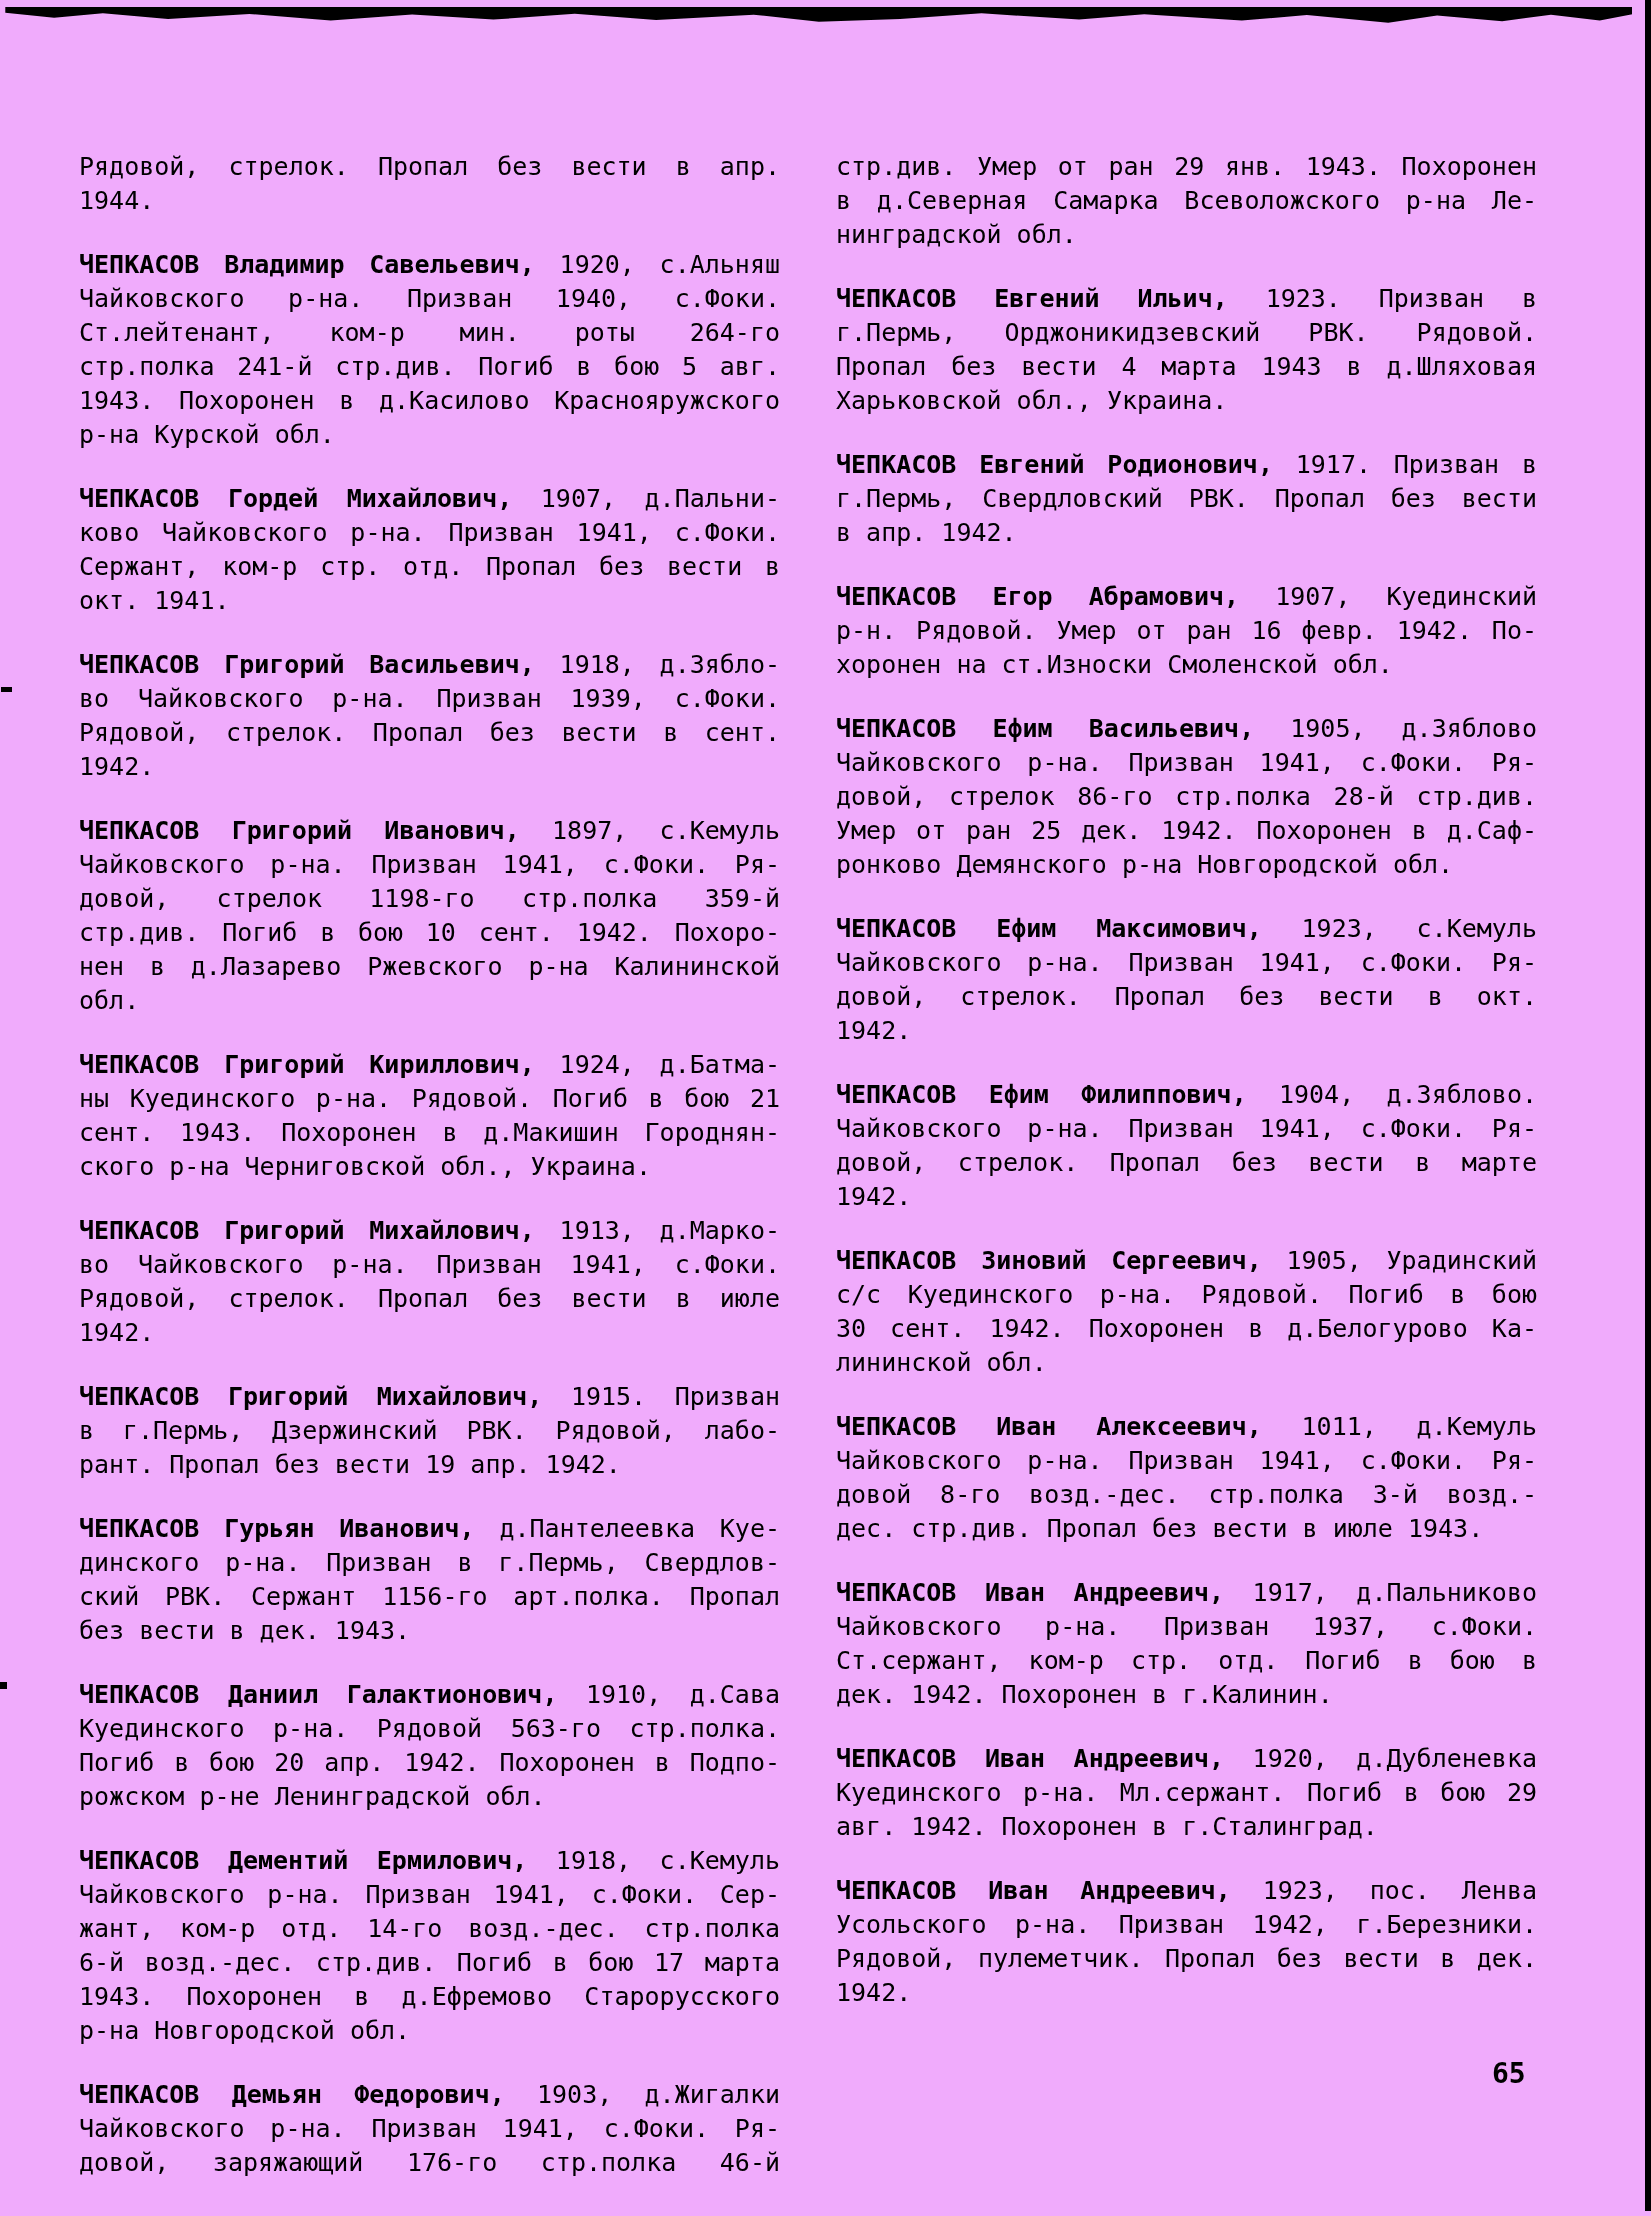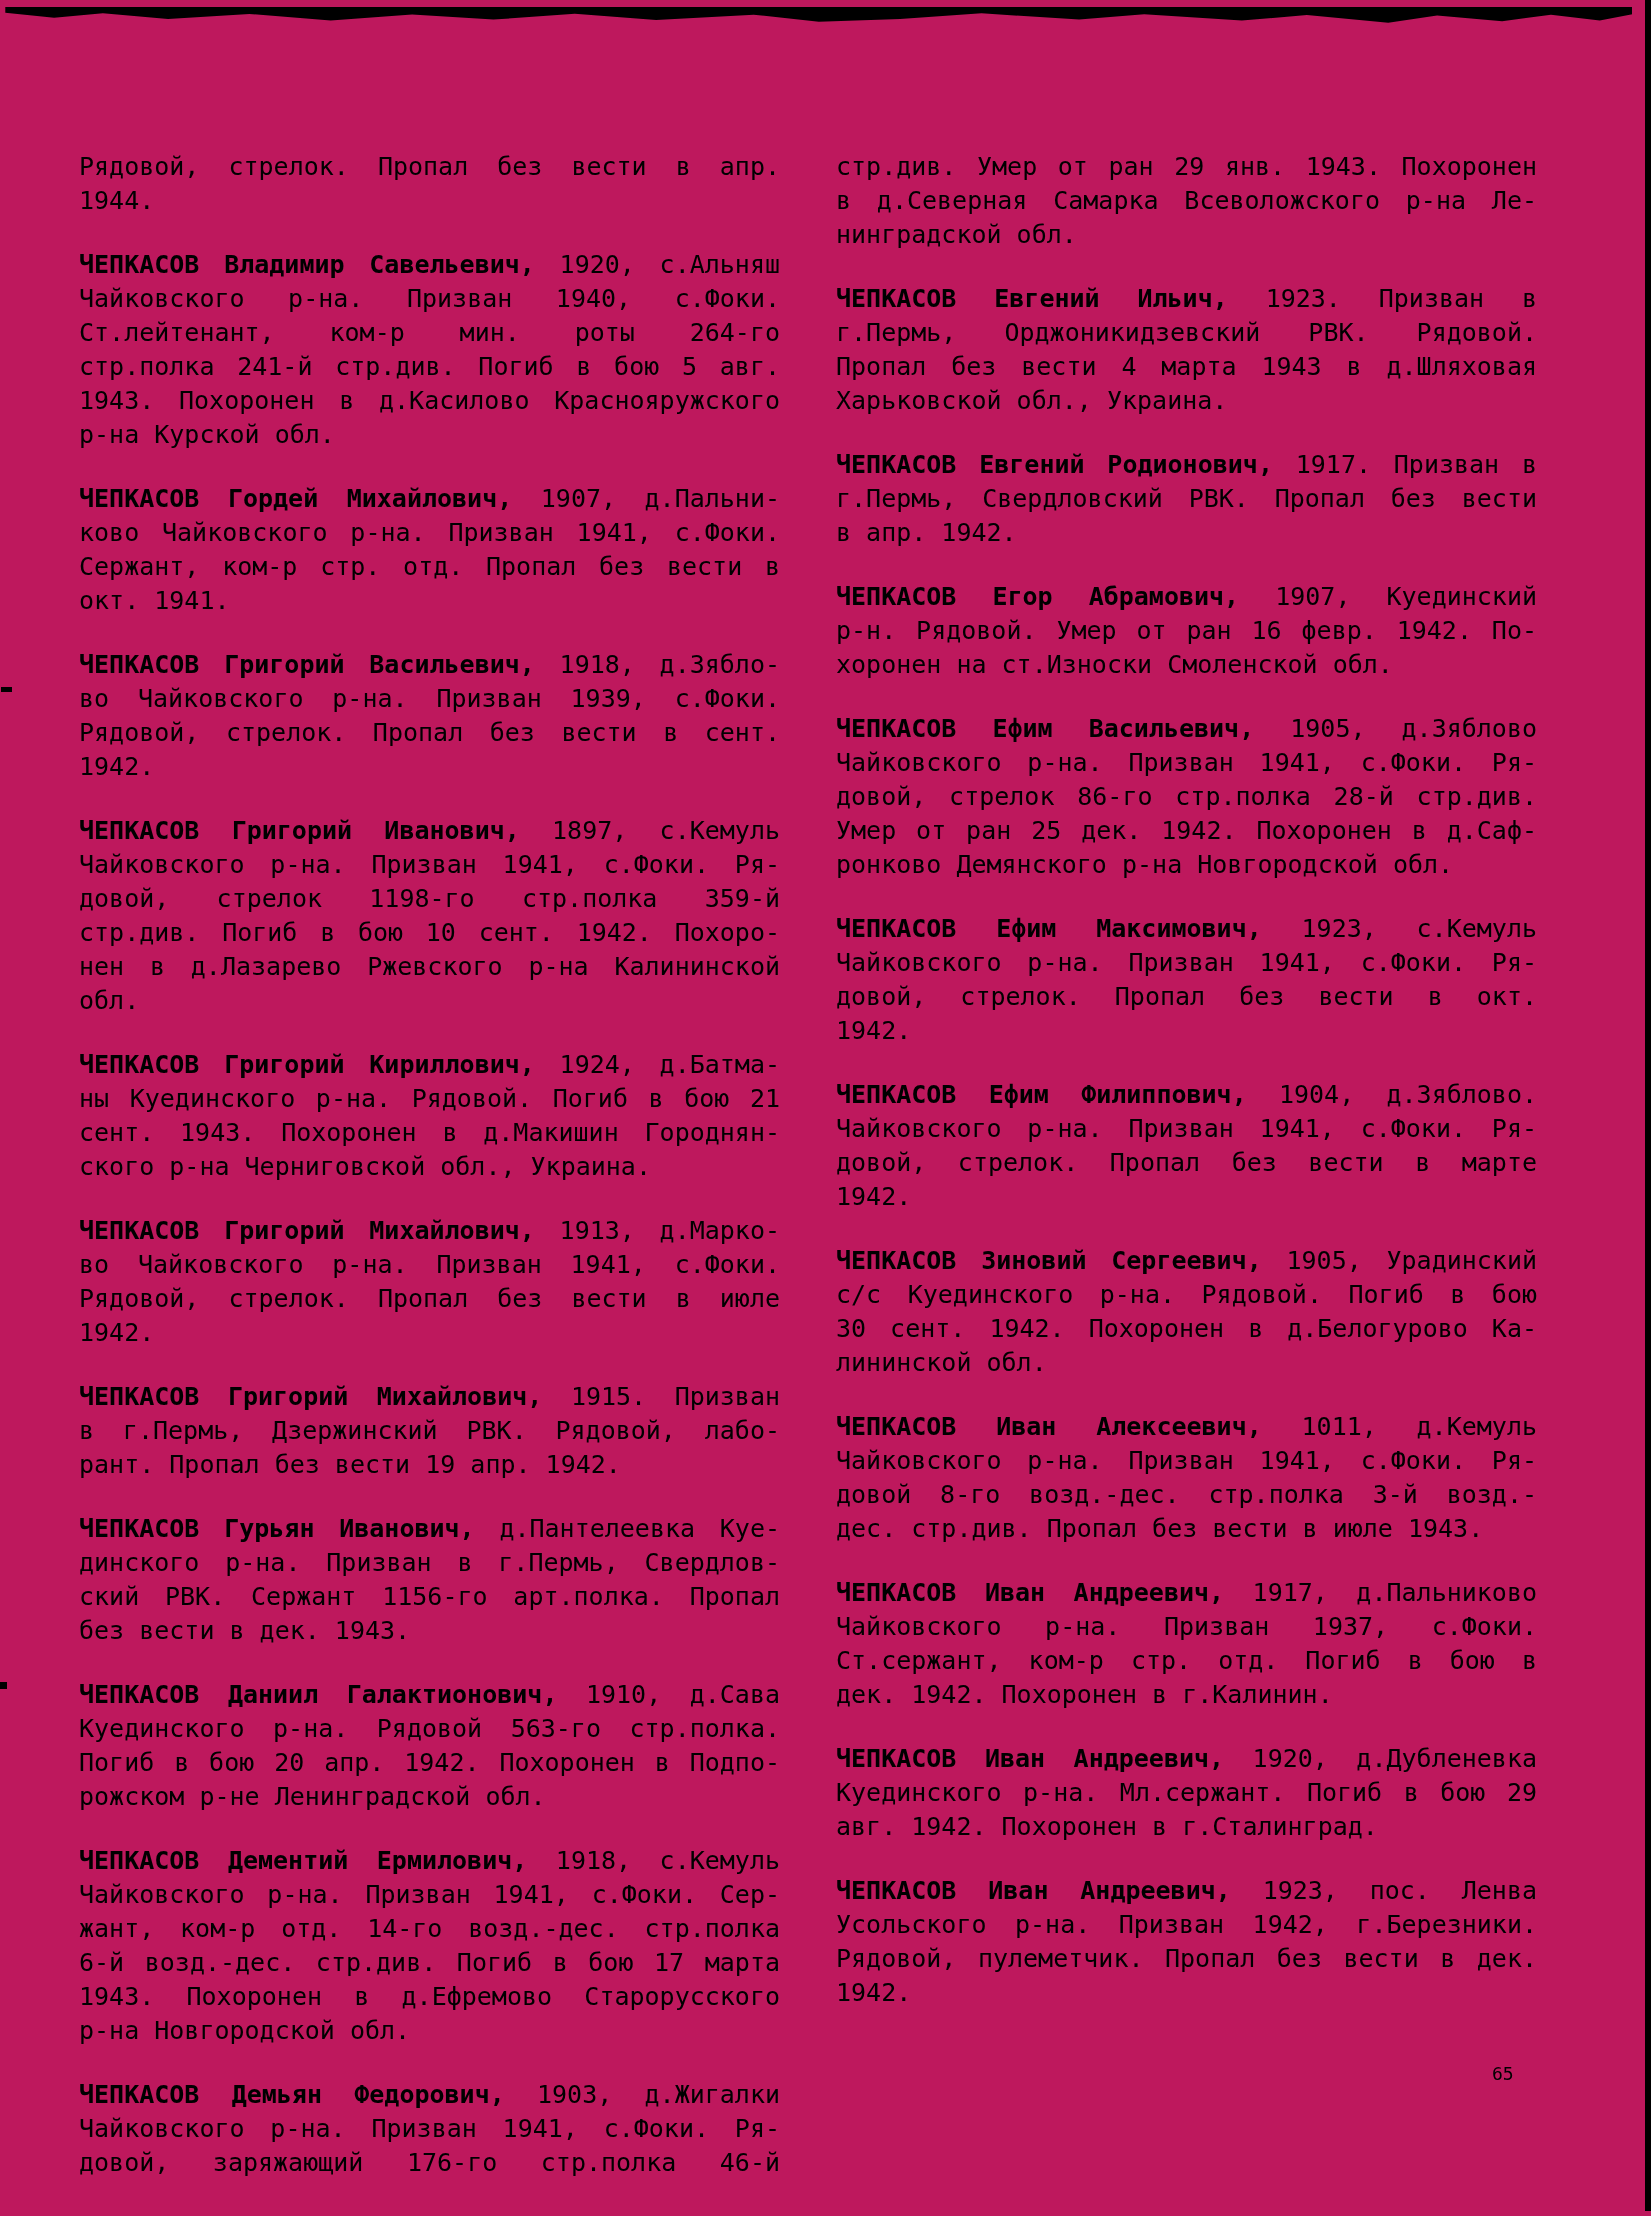--- a/index.html
+++ b/index.html
@@ -1,20 +1,20 @@
 <!DOCTYPE html>
 <html style="font-size:10.6px"><head>
 <meta charset="utf-8">
 <style>
   html, body { margin: 0; padding: 0; background: #e8e8e8; }
   .page {
     position: relative;
     width: 1652px;
     height: 2216px;
-    background: #be185d;
+    background: #f0abfc;
     overflow: hidden;
     font-family: "DejaVu Sans Mono", "Liberation Mono", monospace;
     color: #000;
   }
   
   .top-bar {
     position: absolute; left: 5.3px; top: 6.6px; width: 1627px; height: 22.4px;
     background: #000;
     clip-path: polygon(0 0,100% 0,100% 34%,98% 62%,95% 36%,92% 66%,88% 40%,85% 72%,80% 38%,76% 62%,70% 34%,66% 58%,60% 30%,55% 55%,50% 68%,46% 36%,40% 60%,35% 32%,30% 58%,25% 35%,20% 62%,15% 33%,10% 55%,6% 30%,3% 50%,0 28%);
   }
@@ -42,23 +42,23 @@
     text-align: justify;
     text-align-last: justify;
     letter-spacing: 0;
   }
   .line.last { text-align-last: left; }
   .line b { font-weight: bold; }
   .pagenum {
     position: absolute;
     left: 1492px;
     top: 2057px;
-    font-size: 18px;
+    font-size: 28px;
     line-height: 33px;
-    font-weight: normal;
+    font-weight: bold;
   }
 </style>
 </head>
 <body>
 
 <div class="page">
   <div class="top-bar"></div>
   <div class="right-edge"></div>
   <div class="speck speck-a"></div>
   <div class="speck speck-b"></div>

